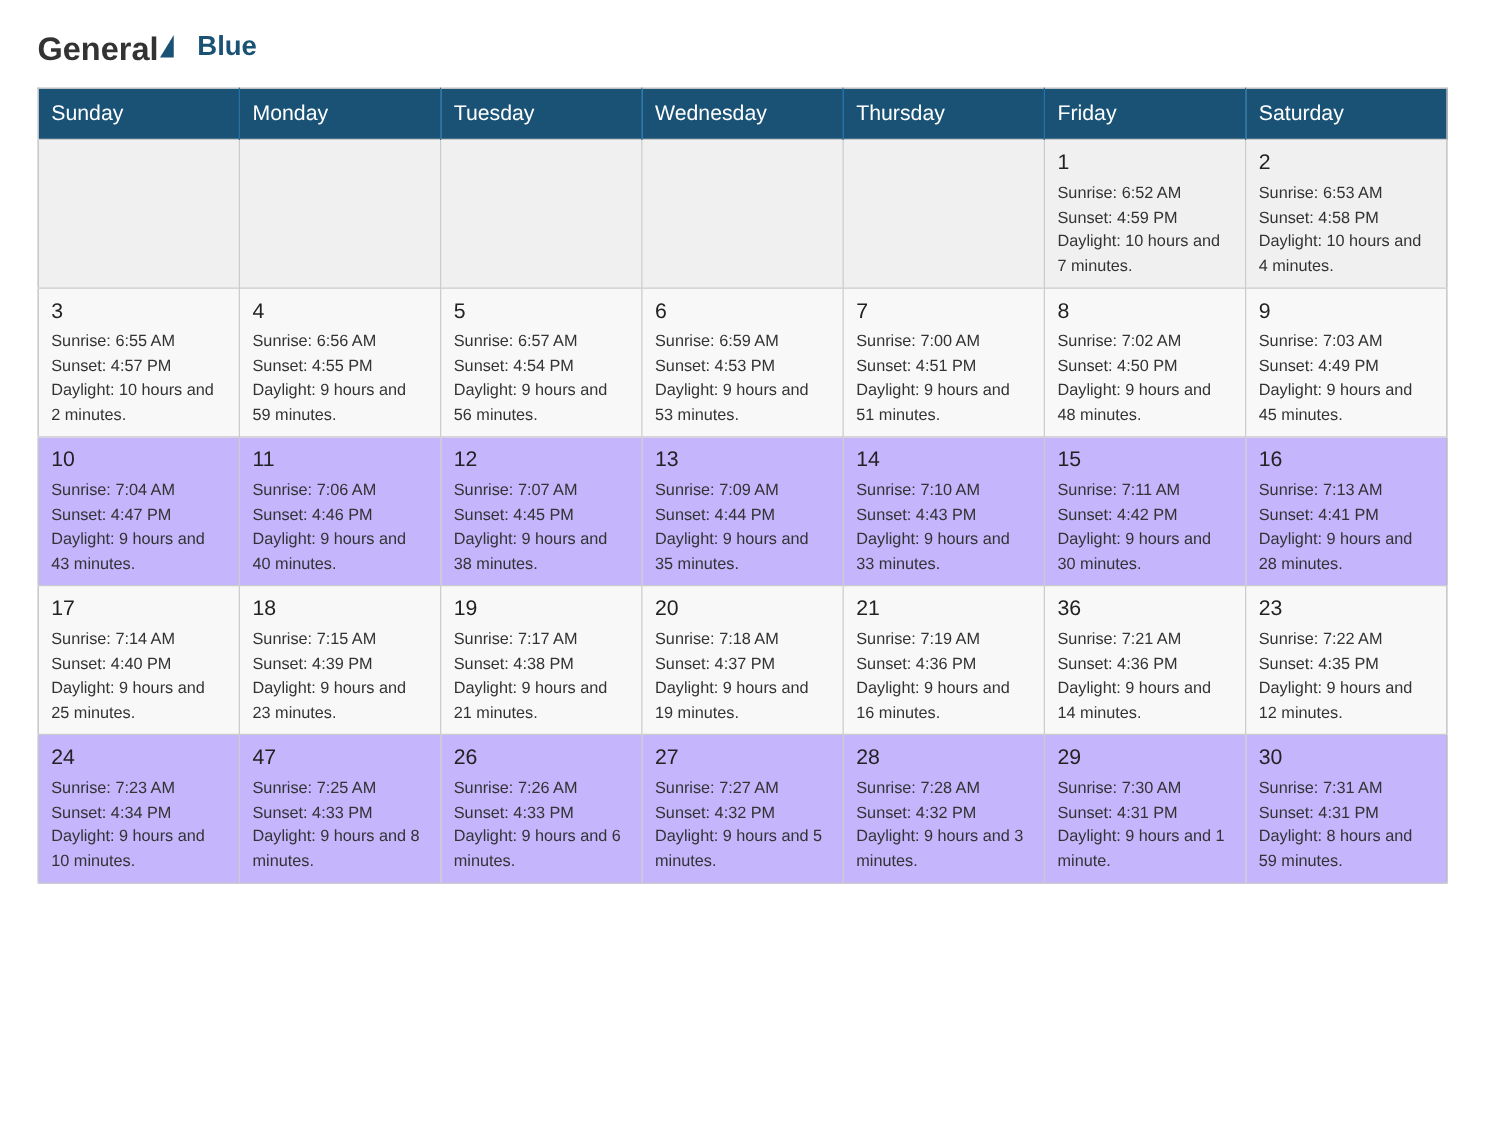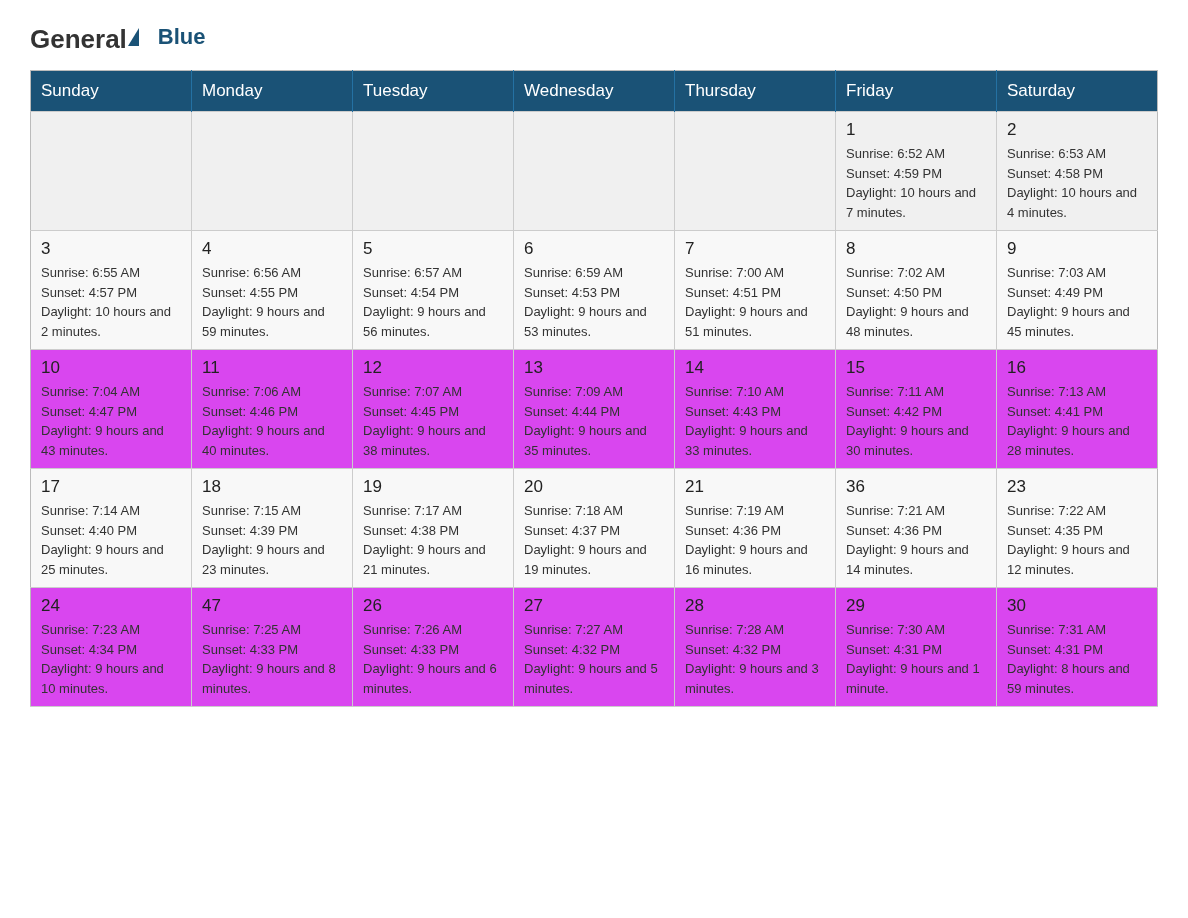--- a/index.html
+++ b/index.html
@@ -84,21 +84,21 @@
     .calendar th:last-child { border-right: none; }
     .calendar td {
       border: 1px solid #ccc;
       vertical-align: top;
       padding: 8px 10px;
       width: calc(100% / 7);
       min-height: 110px;
       height: 115px;
       font-size: 13.5px;
       color: #333;
-      background: #d946ef;
+      background: #c4b5fd;
     }
     .calendar tr:nth-child(even) td {
       background: #f8f8f8;
     }
     .calendar tr td:first-child {
       border-left: none;
     }
     .calendar tr td:last-child {
       border-right: none;
     }

